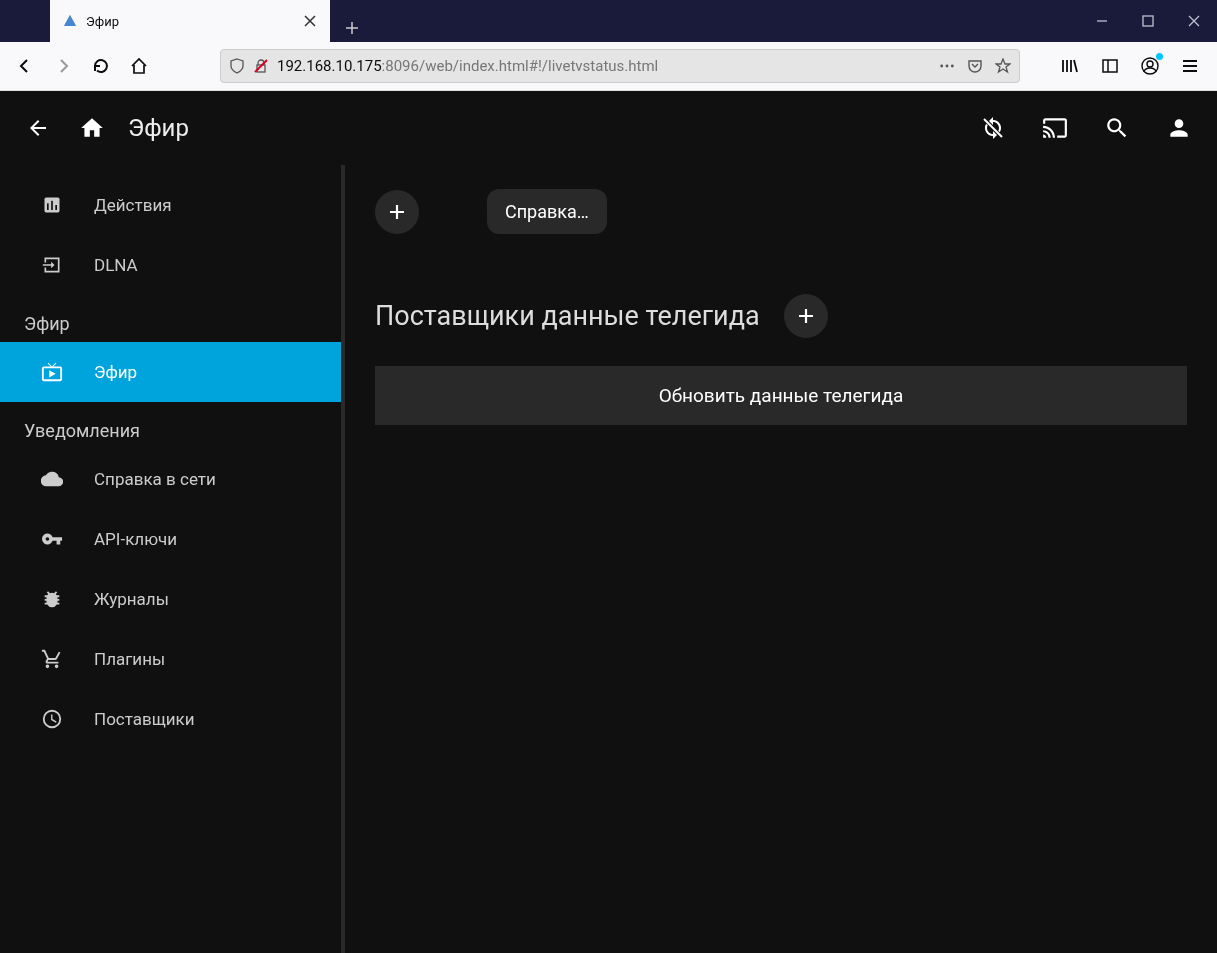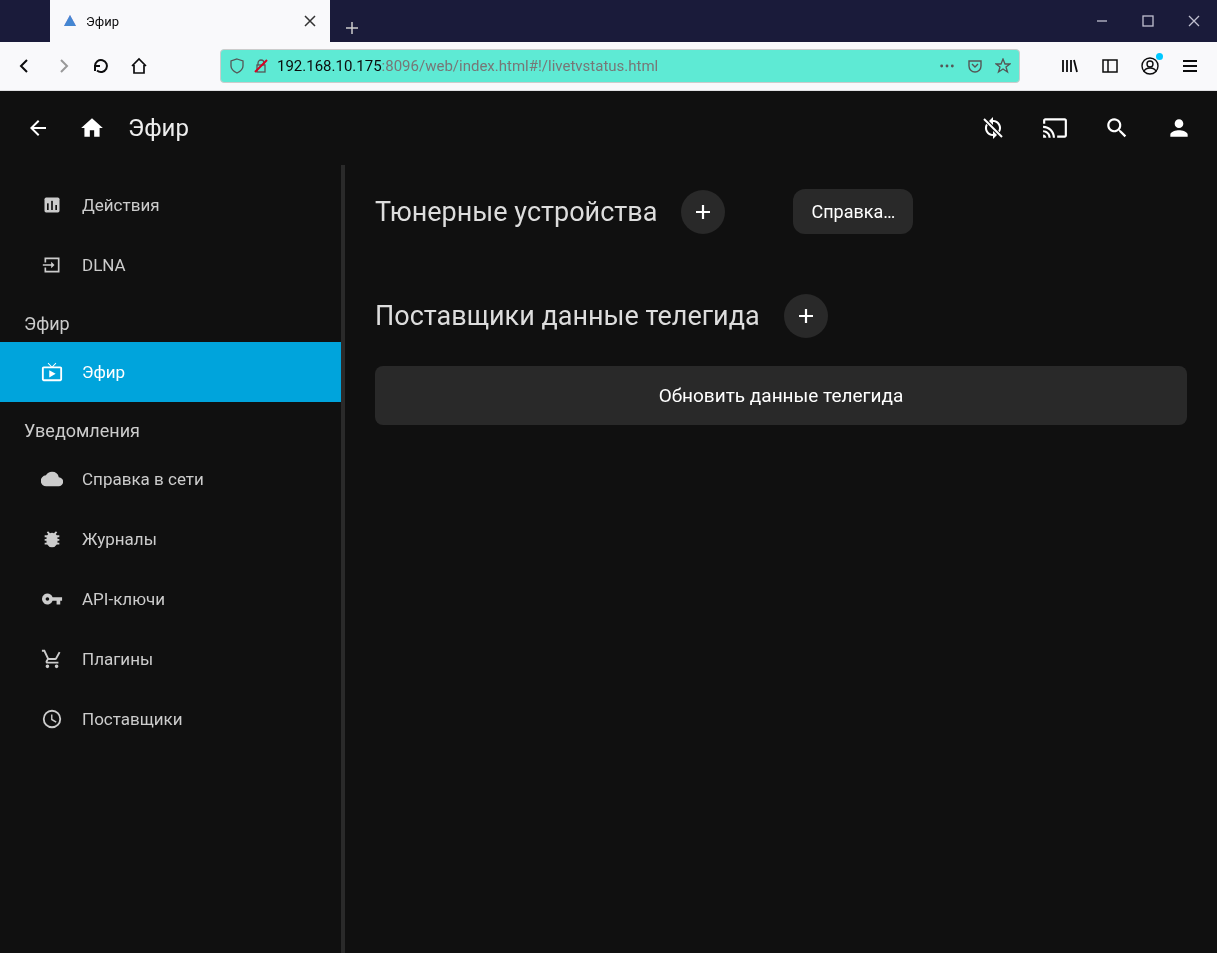--- a/index.html
+++ b/index.html
@@ -11,51 +11,51 @@
   .tab-favicon { width: 16px; height: 16px; }
   .tab-title { flex: 1; font-size: 13px; color: #0c0c0d; }
   .tab-close { width: 16px; height: 16px; display:flex; align-items:center; justify-content:center; color:#333; cursor:pointer; }
   .new-tab { width: 28px; height: 28px; display:flex; align-items:center; justify-content:center; color:#ccc; margin-left: 8px; cursor:pointer; }
   .window-controls { position: absolute; right: 0; top: 0; display: flex; height: 42px; }
   .win-btn { width: 46px; display:flex; align-items:center; justify-content:center; color:#c0c0d0; cursor:pointer; }
   
   .browser-toolbar { height: 49px; background: #f9f9fb; display: flex; align-items: center; padding: 0 8px; gap: 4px; border-bottom: 1px solid #e0e0e2; }
   .nav-btn { width: 34px; height: 34px; display:flex; align-items:center; justify-content:center; border-radius: 4px; color:#0c0c0d; cursor:pointer; }
   .nav-btn.disabled { color: #999; }
-  .urlbar { flex: 0 0 800px; height: 34px; margin-left: 60px; border: 1px solid #ccc; border-radius: 4px; display:flex; align-items:center; padding: 0 8px; gap: 8px; background:#5eead4; }
+  .urlbar { flex: 0 0 800px; height: 34px; margin-left: 60px; border: 1px solid #ccc; border-radius: 4px; display:flex; align-items:center; padding: 0 8px; gap: 8px; background:#e5e5e5; }
   .urlbar-icon { width:16px; height:16px; display:flex; align-items:center; justify-content:center; }
   .urlbar-text { flex:1; font-size: 15px; color:#0c0c0d; }
   .urlbar-text .gray { color: #777; }
   .urlbar-actions { display:flex; gap:12px; }
   .toolbar-right { display:flex; gap:10px; margin-left:auto; padding-right:4px; align-items:center; }
   .toolbar-btn { width:30px; height:30px; display:flex; align-items:center; justify-content:center; color:#0c0c0d; cursor:pointer; position:relative; }
   .notif-dot { position:absolute; top:2px; right:2px; width:7px; height:7px; background:#00c8ff; border-radius:50%; }
   
   
   .app-header { height: 74px; background: #101010; display:flex; align-items:center; padding: 0 24px; gap: 26px; }
   .app-header .hbtn { width:28px; height:28px; display:flex; align-items:center; justify-content:center; color:#fff; cursor:pointer; }
   .app-title { color:#eee; font-size: 24px; flex:1; margin-left: -4px; }
   .app-header-right { display:flex; gap: 34px; }
   
   
   .app-body { display:flex; height: calc(100% - 42px - 49px - 74px); background:#101010; }
   .sidebar { width: 345px; background:#101010; overflow-y:auto; position:relative; border-right: 4px solid #2a2a2a; padding-top: 10px; }
   .sidebar::-webkit-scrollbar { width: 10px; }
   .sidebar-group-label { color:#ccc; font-size: 18px; padding: 18px 24px 8px; }
-  .sidebar-item { display:flex; align-items:center; height: 60px; padding: 0 20px 0 40px; gap: 18px; color:#ccc; font-size: 17px; cursor:pointer;text-align:center; }
+  .sidebar-item { display:flex; align-items:center; height: 60px; padding: 0 20px 0 40px; gap: 30px; color:#ccc; font-size: 17px; cursor:pointer;text-align:center; }
   .sidebar-item.active { background: #00a4dc; color:#fff; }
   .sidebar-item .sicon { width: 24px; height: 24px; display:flex; align-items:center; justify-content:center; }
   
   .content { flex:1; background:#101010; padding: 24px 30px; color:#eee; overflow-y:auto; }
   .section { margin-bottom: 60px; }
   .section-head { display:flex; align-items:center; gap: 24px; }
   .section-title { font-size: 27px; color:#ddd; }
   .circle-btn { width: 44px; height: 44px; border-radius: 50%; background:#292929; display:flex; align-items:center; justify-content:center; color:#fff; cursor:pointer; font-size:22px; }
   .help-btn { background:#292929; color:#fff; padding: 12px 18px; font-size: 18px; border-radius: 12px; cursor:pointer; }
-  .wide-btn { width: 100%; background:#292929; color:#fff; padding: 18px 4px; font-size: 19px; border-radius: 8px; text-align:center; cursor:pointer; margin-top: 28px; }
+  .wide-btn { width: 100%; background:#292929; color:#fff; padding: 18px 4px; font-size: 19px; border-radius: 0; text-align:center; cursor:pointer; margin-top: 28px; }
 
   svg { display:block; }
 </style>
 </head>
 <body>
 
 <div class="browser-titlebar">
   <div class="tab">
     <span class="tab-favicon">
       <svg viewBox="0 0 16 16">
@@ -254,32 +254,32 @@
       <span class="sicon">
           <svg width="22" height="22" viewBox="0 0 24 24">
             <path d="M19.4 10A7.5 7.5 0 0 0 12 4a7.5 7.5 0 0 0-6.6 4A6 6 0 0 0 6 20h13a5 5 0 0 0 .4-10z" fill="#ccc"></path>
           </svg>
         </span>
       <span>Справка в сети</span>
     </div>
     <div class="sidebar-item">
       <span class="sicon">
           <svg width="22" height="22" viewBox="0 0 24 24">
+            <path d="M12.7 10a6 6 0 1 0 0 4H17v4h4v-4h2v-4H12.7zM7 14a2 2 0 1 1 0-4 2 2 0 0 1 0 4z" fill="#ccc"></path>
+          </svg>
+        </span>
+      <span>API-ключи</span>
+    </div>
+    <div class="sidebar-item">
+      <span class="sicon">
+          <svg width="22" height="22" viewBox="0 0 24 24">
             <path d="M20 8h-2.8a6 6 0 0 0-1.1-1.5l1.6-1.6L16.3 3.5 14.2 5.6A6 6 0 0 0 12 5.2a6 6 0 0 0-2.2.4L7.7 3.5 6.3 4.9l1.6 1.6A6 6 0 0 0 6.8 8H4v2h2.1a6 6 0 0 0-.1 1v1H4v2h2v1c0 .3 0 .7.1 1H4v2h2.8a6 6 0 0 0 10.4 0H20v-2h-2.1c.1-.3.1-.7.1-1v-1h2v-2h-2v-1c0-.3 0-.7-.1-1H20V8z" fill="#ccc"></path>
           </svg>
         </span>
       <span>Журналы</span>
-    </div>
-    <div class="sidebar-item">
-      <span class="sicon">
-          <svg width="22" height="22" viewBox="0 0 24 24">
-            <path d="M12.7 10a6 6 0 1 0 0 4H17v4h4v-4h2v-4H12.7zM7 14a2 2 0 1 1 0-4 2 2 0 0 1 0 4z" fill="#ccc"></path>
-          </svg>
-        </span>
-      <span>API-ключи</span>
     </div>
     <div class="sidebar-item">
       <span class="sicon">
           <svg width="22" height="22" viewBox="0 0 24 24">
             <path d="M7 18a2 2 0 1 0 0 4 2 2 0 0 0 0-4zm10 0a2 2 0 1 0 0 4 2 2 0 0 0 0-4zM7.2 14.6l.03-.12L8.1 13h7.5a2 2 0 0 0 1.75-1.03l3.86-7L19.4 4l-3.8 7H8.5L4.3 2H1v2h2l3.6 7.6-1.35 2.4A2 2 0 0 0 7 17h12v-2H7.4z" fill="#ccc"></path>
           </svg>
         </span>
       <span>Плагины</span>
     </div>
     <div class="sidebar-item">
@@ -288,21 +288,20 @@
             <path d="M12 2a10 10 0 1 0 0 20 10 10 0 0 0 0-20zm0 18a8 8 0 1 1 0-16 8 8 0 0 1 0 16zm.5-13H11v6l5.2 3.1.8-1.3-4.5-2.7V7z" fill="#ccc"></path>
           </svg>
         </span>
       <span>Поставщики</span>
     </div>
   </div>
 
   <div class="content">
     <div class="section">
       <div class="section-head">
-        <div class="section-title">Тюнерные устройства</div>
         <div class="circle-btn">
           <svg width="18" height="18" viewBox="0 0 18 18">
               <path d="M9 2 V16 M2 9 H16" stroke="#fff" stroke-width="2.2"></path>
             </svg>
         </div>
         <div style="width:20px"></div>
         <div class="help-btn">Справка…</div>
       </div>
     </div>
 

